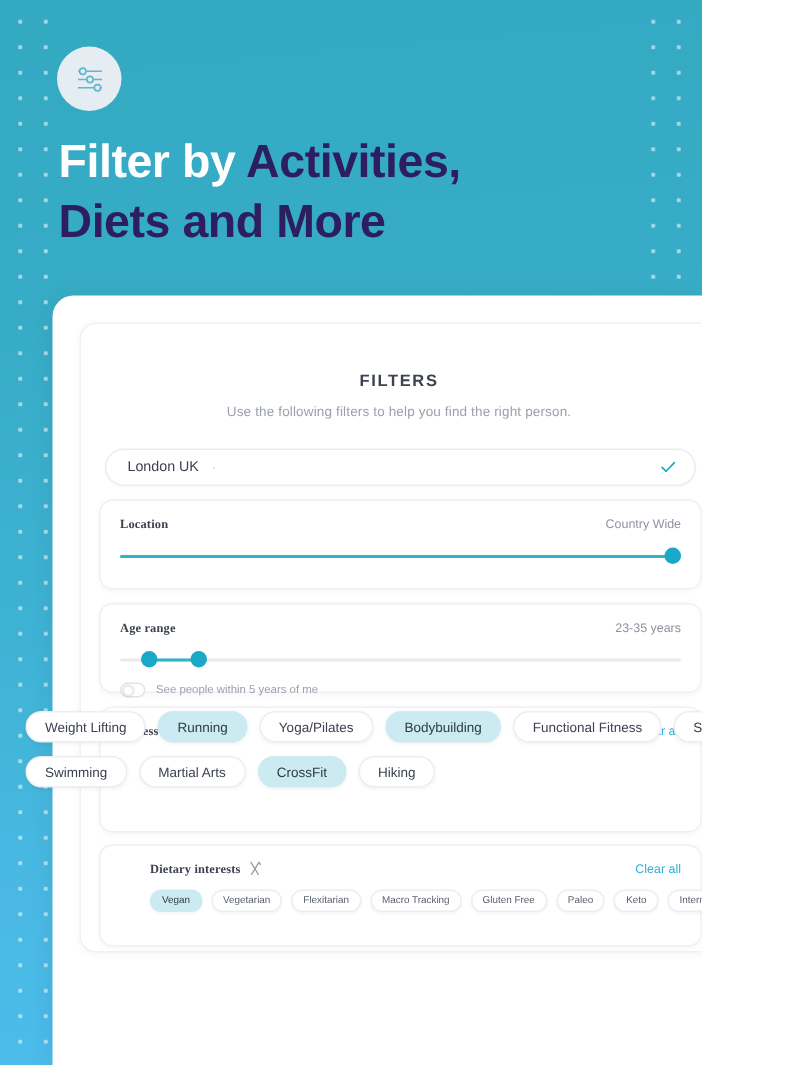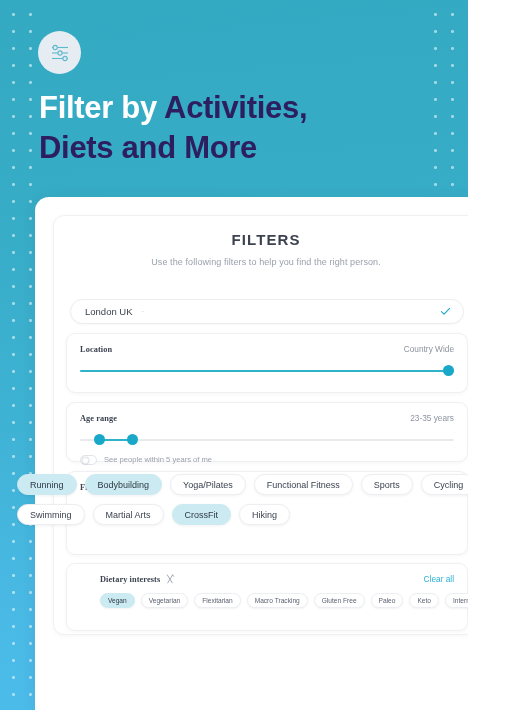--- a/index.html
+++ b/index.html
@@ -73,23 +73,23 @@
     left: 18px; top: 18px;
     width: 426px;
     height: 420px;
     background: #FFFFFF;
     border: 1px solid #F0F1F3;
     border-radius: 11px;
     box-shadow: 0 1px 5px rgba(0,0,0,0.04);
   }
 
   .filters-title {
-    margin-top: 15px;
+    margin-top: 32px;
     text-align: center;
-    font-size: 15px;
+    font-size: 11px;
     font-weight: bold;
     letter-spacing: 1.1px;
     color: #3C4250;
   }
   .filters-sub {
     margin-top: 9px;
     text-align: center;
     font-size: 9px;
     color: #9AA0AC;
     letter-spacing: 0.1px;
@@ -363,23 +363,24 @@
             <div class="dchip">Keto</div>
             <div class="dchip">Intermittent Fasting</div>
           </div>
       </div>
 
     </div>
   </div>
 
   <div class="chip-rows">
     <div class="chip-row" id="fit-row1" style="left:17px; top:474px;">
+        <div class="chip">Weight Lifting</div>
         <div class="chip sel">Running</div>
+        <div class="chip">Yoga/Pilates</div>
         <div class="chip sel">Bodybuilding</div>
-        <div class="chip">Yoga/Pilates</div>
         <div class="chip">Functional Fitness</div>
         <div class="chip">Sports</div>
         <div class="chip">Cycling</div>
       </div>
     <div class="chip-row" id="fit-row2" style="left:17px; top:504px;">
         <div class="chip">Swimming</div>
         <div class="chip">Martial Arts</div>
         <div class="chip sel">CrossFit</div>
         <div class="chip">Hiking</div>
       </div>

